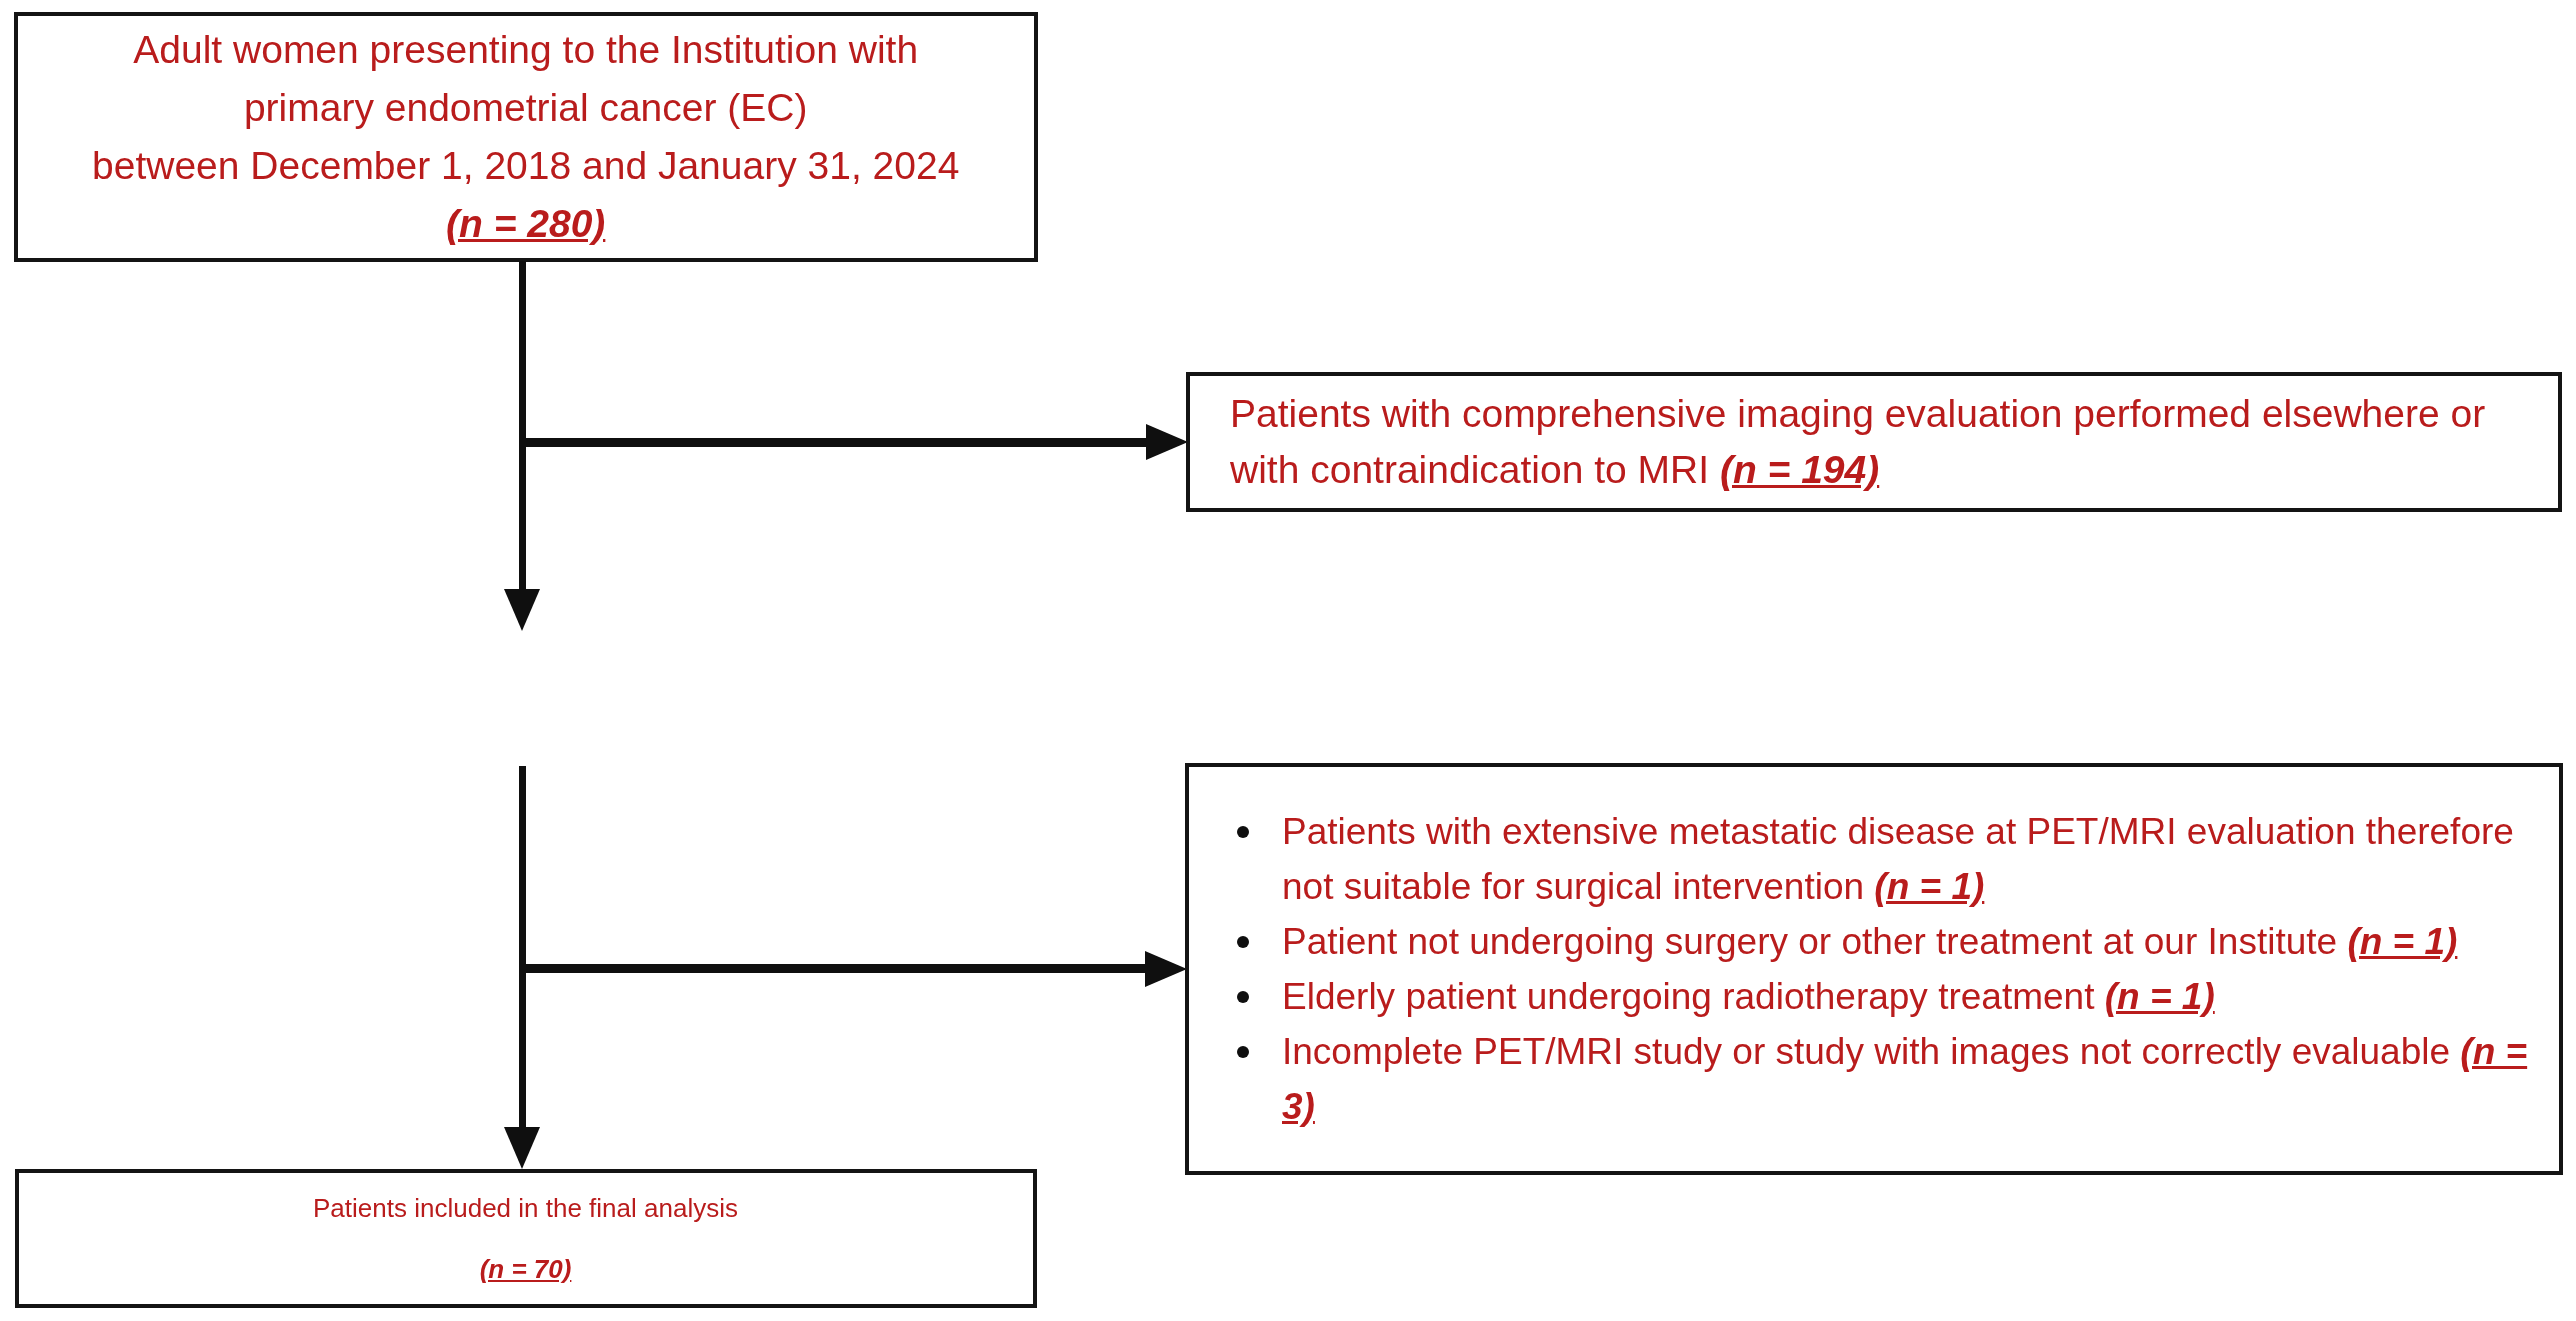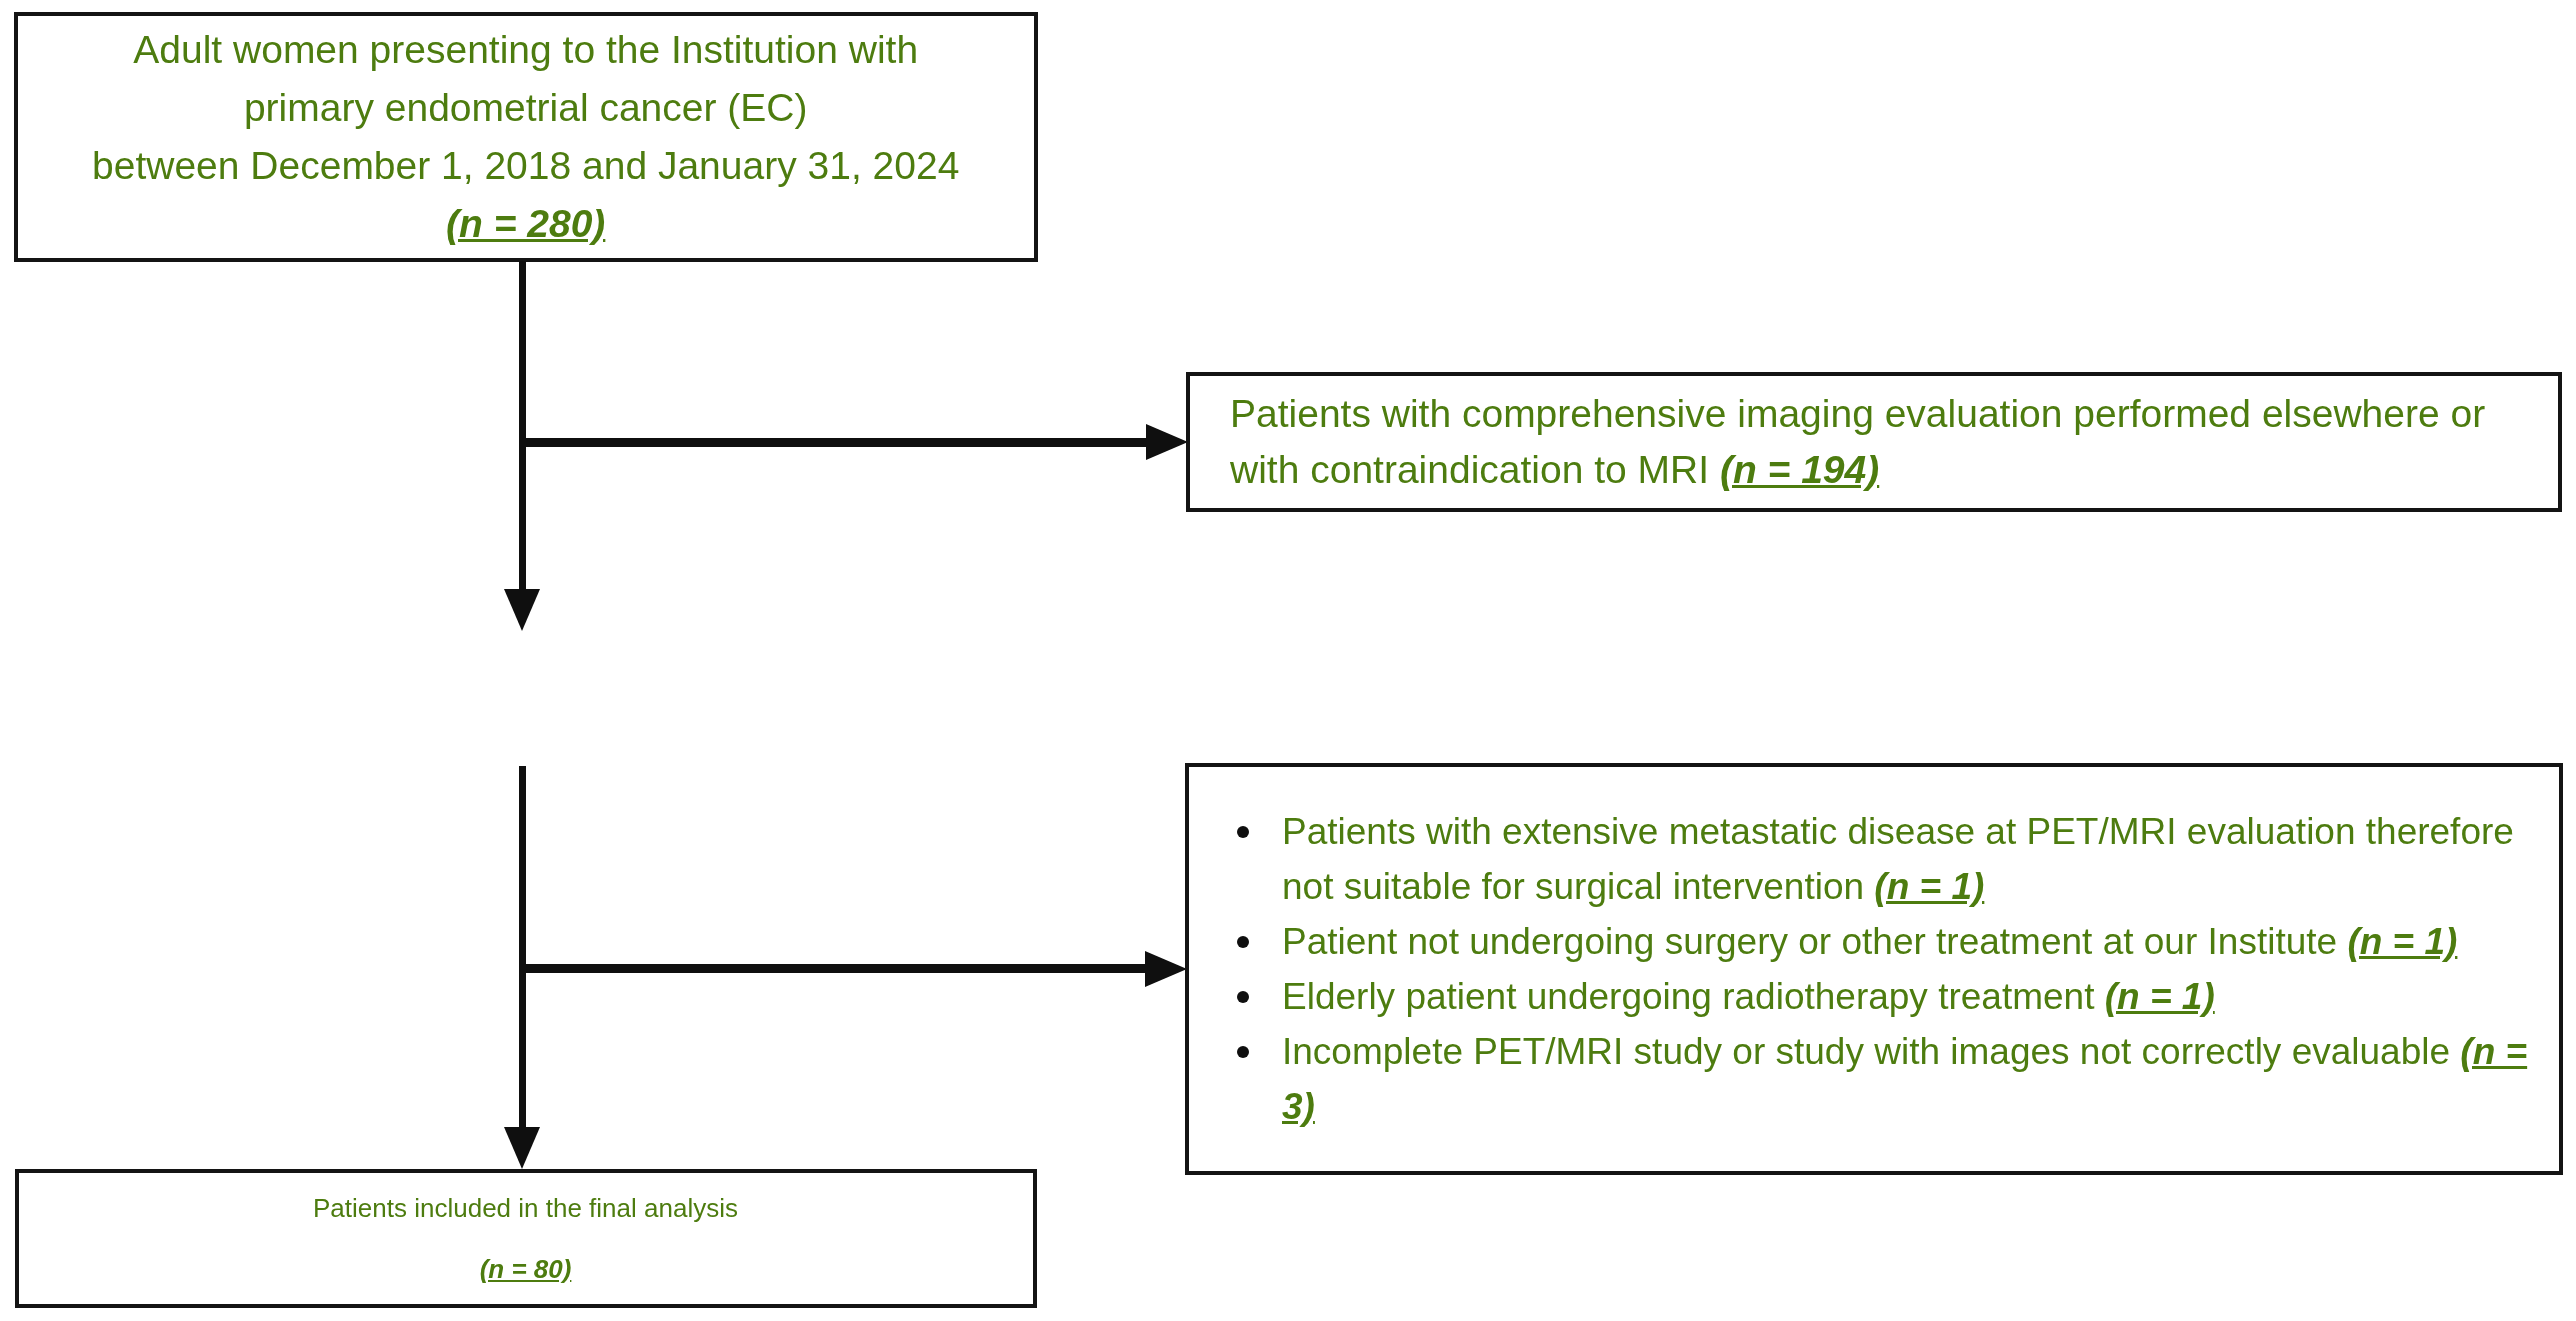--- a/index.html
+++ b/index.html
@@ -6,21 +6,21 @@
     margin: 0;
     padding: 0;
     background: #ffffff;
   }
   .canvas {
     position: relative;
     width: 2576px;
     height: 1322px;
     background: #ffffff;
     font-family: "Liberation Sans", sans-serif;
-    color: #4d7c0f;
+    color: #b91c1c;
     overflow: hidden;
   }
   .box {
     position: absolute;
     box-sizing: border-box;
     background: #ffffff;
     border: 4.8px solid #141414;
   }
   .center-box {
     display: flex;
@@ -159,17 +159,17 @@
       </li>
       <li class="bullet-item">
         <span class="bullet-dot"></span>
         <span>Incomplete PET/MRI study or study with images not correctly evaluable </span><span class="n-label">(n = 3)</span>
       </li>
     </ul>
   </div>
 
   <div class="box center-box" id="box-final">
     <div>Patients included in the final analysis</div>
-    <div class="n-label">(n = 80)</div>
+    <div class="n-label">(n = 70)</div>
   </div>
 
 </div>
 
 
 </body></html>

